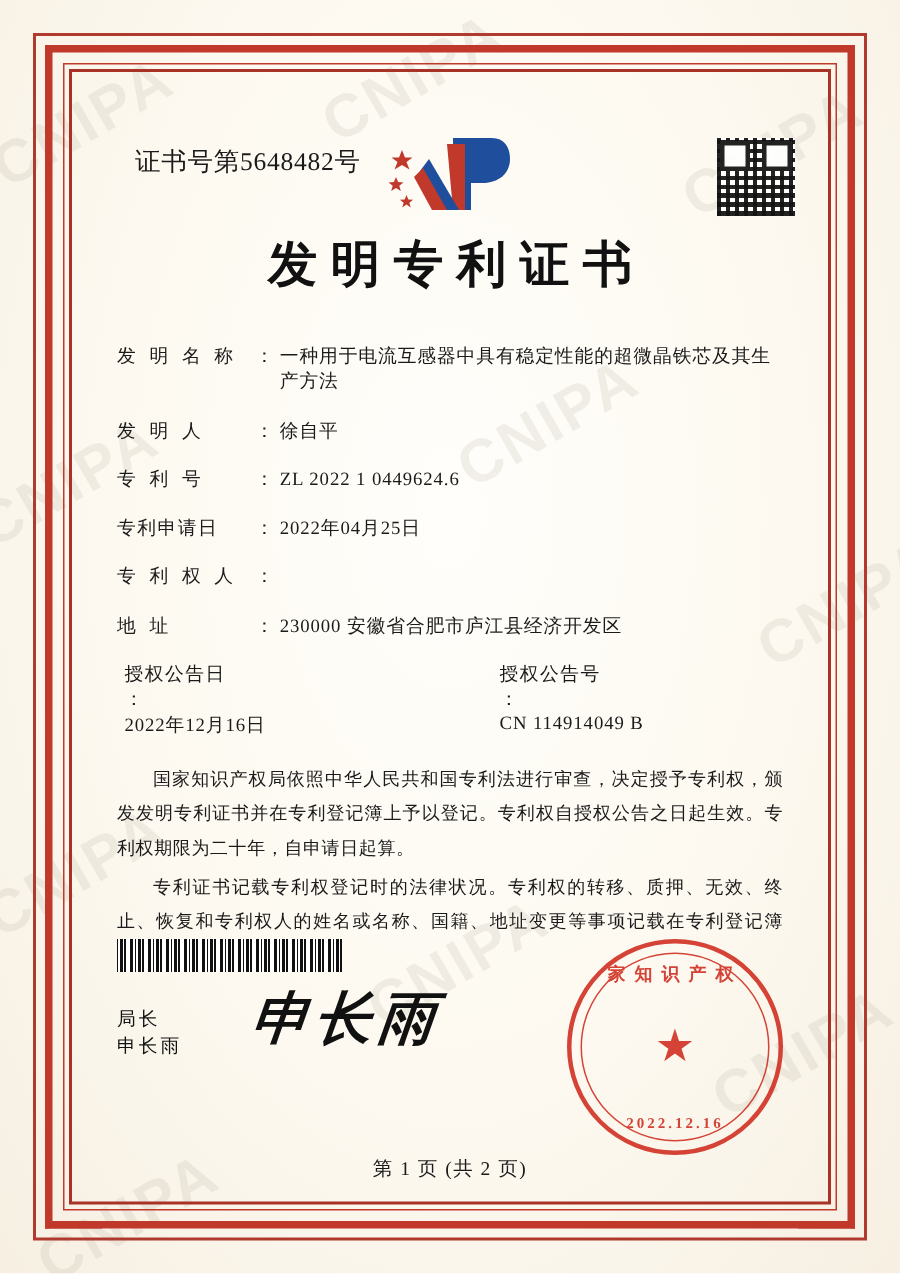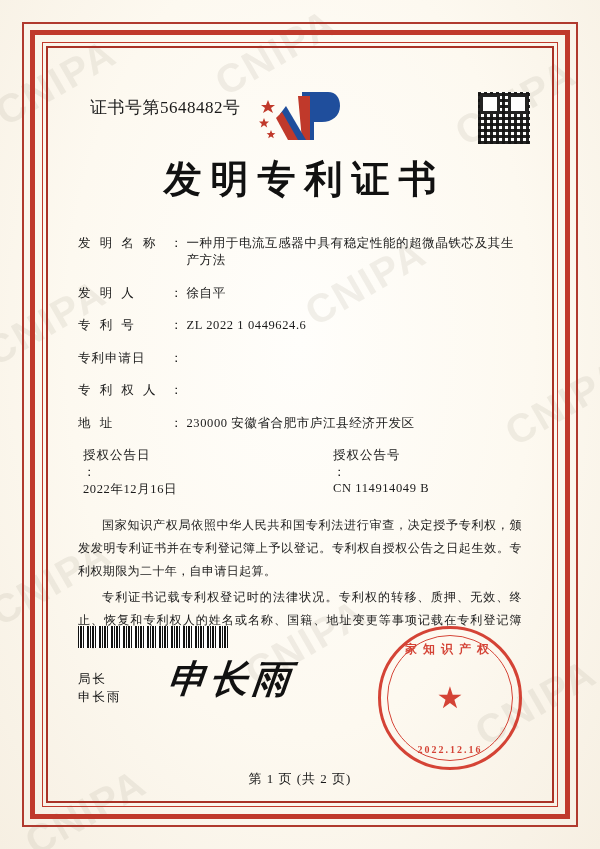--- a/index.html
+++ b/index.html
@@ -118,21 +118,21 @@
     border: 3px solid #111;
     background: #fff;
   }
   .qr::before { left: 2px; top: 2px; }
   .qr::after  { right: 2px; top: 2px; }
 
   .title {
     margin-top: 10px;
     text-align: center;
     font-family: "DejaVu Serif", serif;
-    font-size: 38px;
+    font-size: 33px;
     font-weight: bold;
     letter-spacing: 9px;
     color: #111;
     text-indent: 9px;
   }
 
   .fields {
     margin-top: 30px;
     padding: 0 16px 0 18px;
   }
@@ -332,20 +332,21 @@
 
       <div class="field">
         <span class="lbl">专 利 号</span>
         <span class="colon">：</span>
         <span class="val">ZL 2022 1 0449624.6</span>
       </div>
 
       <div class="field">
         <span class="lbl wide">专利申请日</span>
         <span class="colon">：</span>
+        <span class="val">2022年04月25日</span>
       </div>
 
       <div class="field">
         <span class="lbl">专 利 权 人</span>
         <span class="colon">：</span>
       </div>
 
       <div class="field">
         <span class="lbl">地 址</span>
         <span class="colon">：</span>

